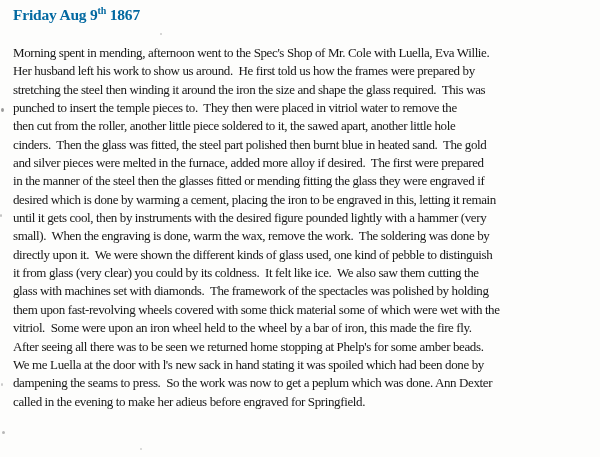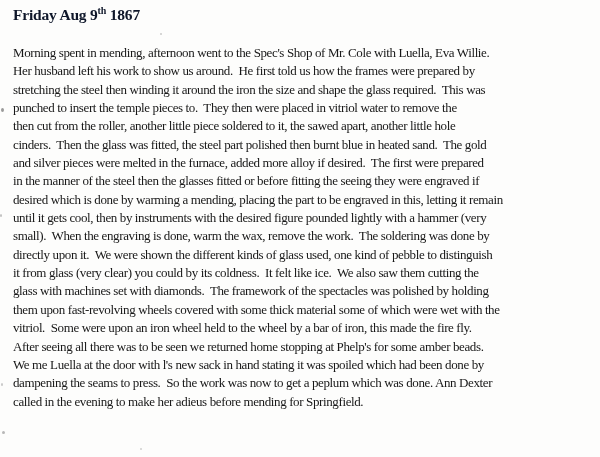--- a/index.html
+++ b/index.html
@@ -18,21 +18,21 @@
   }
   .heading {
     position: absolute;
     left: 13px;
     top: 6px;
     margin: 0;
     font-size: 15.5px;
     font-weight: bold;
     letter-spacing: -0.2px;
     white-space: pre;
-    color: #0f172a;
+    color: #0369a1;
     text-align: right;
   }
   .heading sup {
     font-size: 10px;
     vertical-align: super;
     line-height: 0;
   }
   .entry-body {
     position: absolute;
     left: 13px;
@@ -66,33 +66,33 @@
   <h1 class="heading"><span>Friday Aug 9</span><sup>th</sup><span> 1867</span></h1>
 
   <div class="entry-body">
     <div class="line">Morning spent in mending, afternoon went to the Spec's Shop of Mr. Cole with Luella, Eva Willie.</div>
     <div class="line">Her husband left his work to show us around.  He first told us how the frames were prepared by</div>
     <div class="line">stretching the steel then winding it around the iron the size and shape the glass required.  This was</div>
     <div class="line">punched to insert the temple pieces to.  They then were placed in vitriol water to remove the</div>
     <div class="line">then cut from the roller, another little piece soldered to it, the sawed apart, another little hole</div>
     <div class="line">cinders.  Then the glass was fitted, the steel part polished then burnt blue in heated sand.  The gold</div>
     <div class="line">and silver pieces were melted in the furnace, added more alloy if desired.  The first were prepared</div>
-    <div class="line">in the manner of the steel then the glasses fitted or before fitting the seeing they were engraved if</div>
-    <div class="line">desired which is done by warming a mending, placing the part to be engraved in this, letting it remain</div>
+    <div class="line">in the manner of the steel then the glasses fitted or mending fitting the glass they were engraved if</div>
+    <div class="line">desired which is done by warming a cement, placing the iron to be engraved in this, letting it remain</div>
     <div class="line">until it gets cool, then by instruments with the desired figure pounded lightly with a hammer (very</div>
     <div class="line">small).  When the engraving is done, warm the wax, remove the work.  The soldering was done by</div>
     <div class="line">directly upon it.  We were shown the different kinds of glass used, one kind of pebble to distinguish</div>
     <div class="line">it from glass (very clear) you could by its coldness.  It felt like ice.  We also saw them cutting the</div>
     <div class="line">glass with machines set with diamonds.  The framework of the spectacles was polished by holding</div>
     <div class="line">them upon fast-revolving wheels covered with some thick material some of which were wet with the</div>
     <div class="line">vitriol.  Some were upon an iron wheel held to the wheel by a bar of iron, this made the fire fly.</div>
     <div class="line">After seeing all there was to be seen we returned home stopping at Phelp's for some amber beads.</div>
     <div class="line">We me Luella at the door with l's new sack in hand stating it was spoiled which had been done by</div>
     <div class="line">dampening the seams to press.  So the work was now to get a peplum which was done. Ann Dexter</div>
-    <div class="line">called in the evening to make her adieus before mending for Springfield.</div>
+    <div class="line">called in the evening to make her adieus before engraved for Springfield.</div>
   </div>
 
   <div class="speck s1"></div>
   <div class="speck s2"></div>
   <div class="speck s3"></div>
   <div class="speck s4"></div>
   <div class="speck s5"></div>
   <div class="speck s6"></div>
 
 </div>

